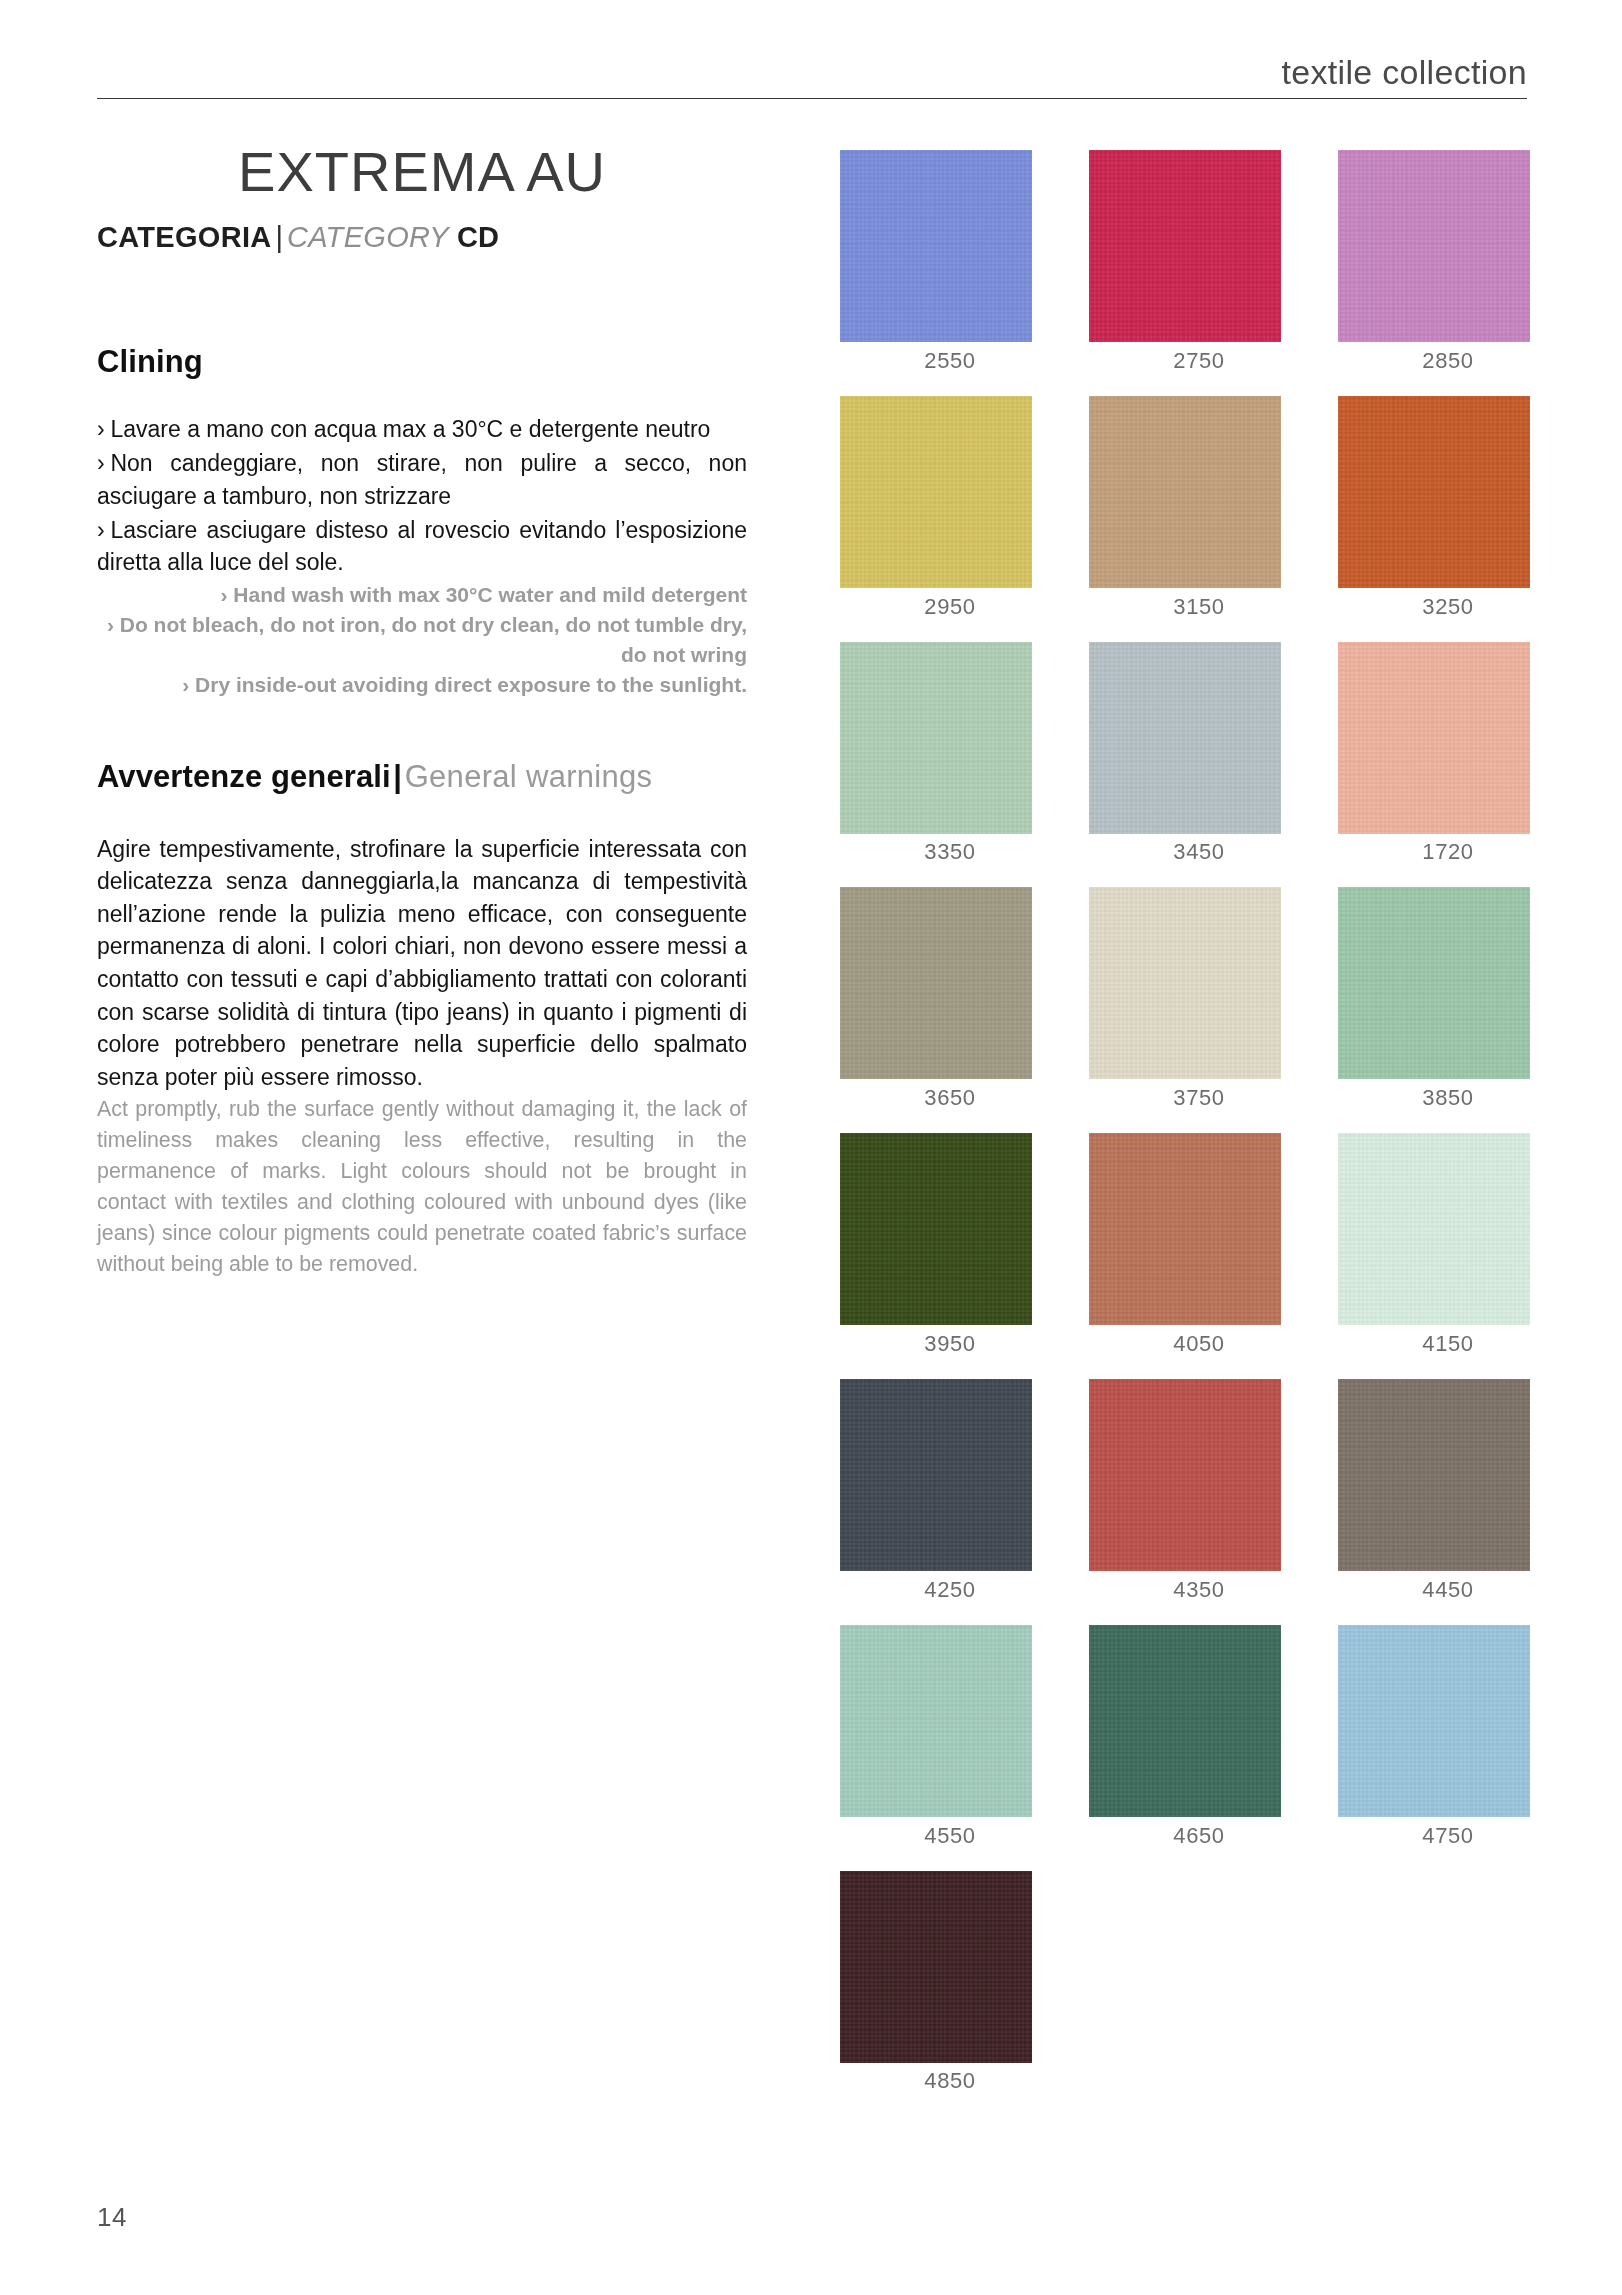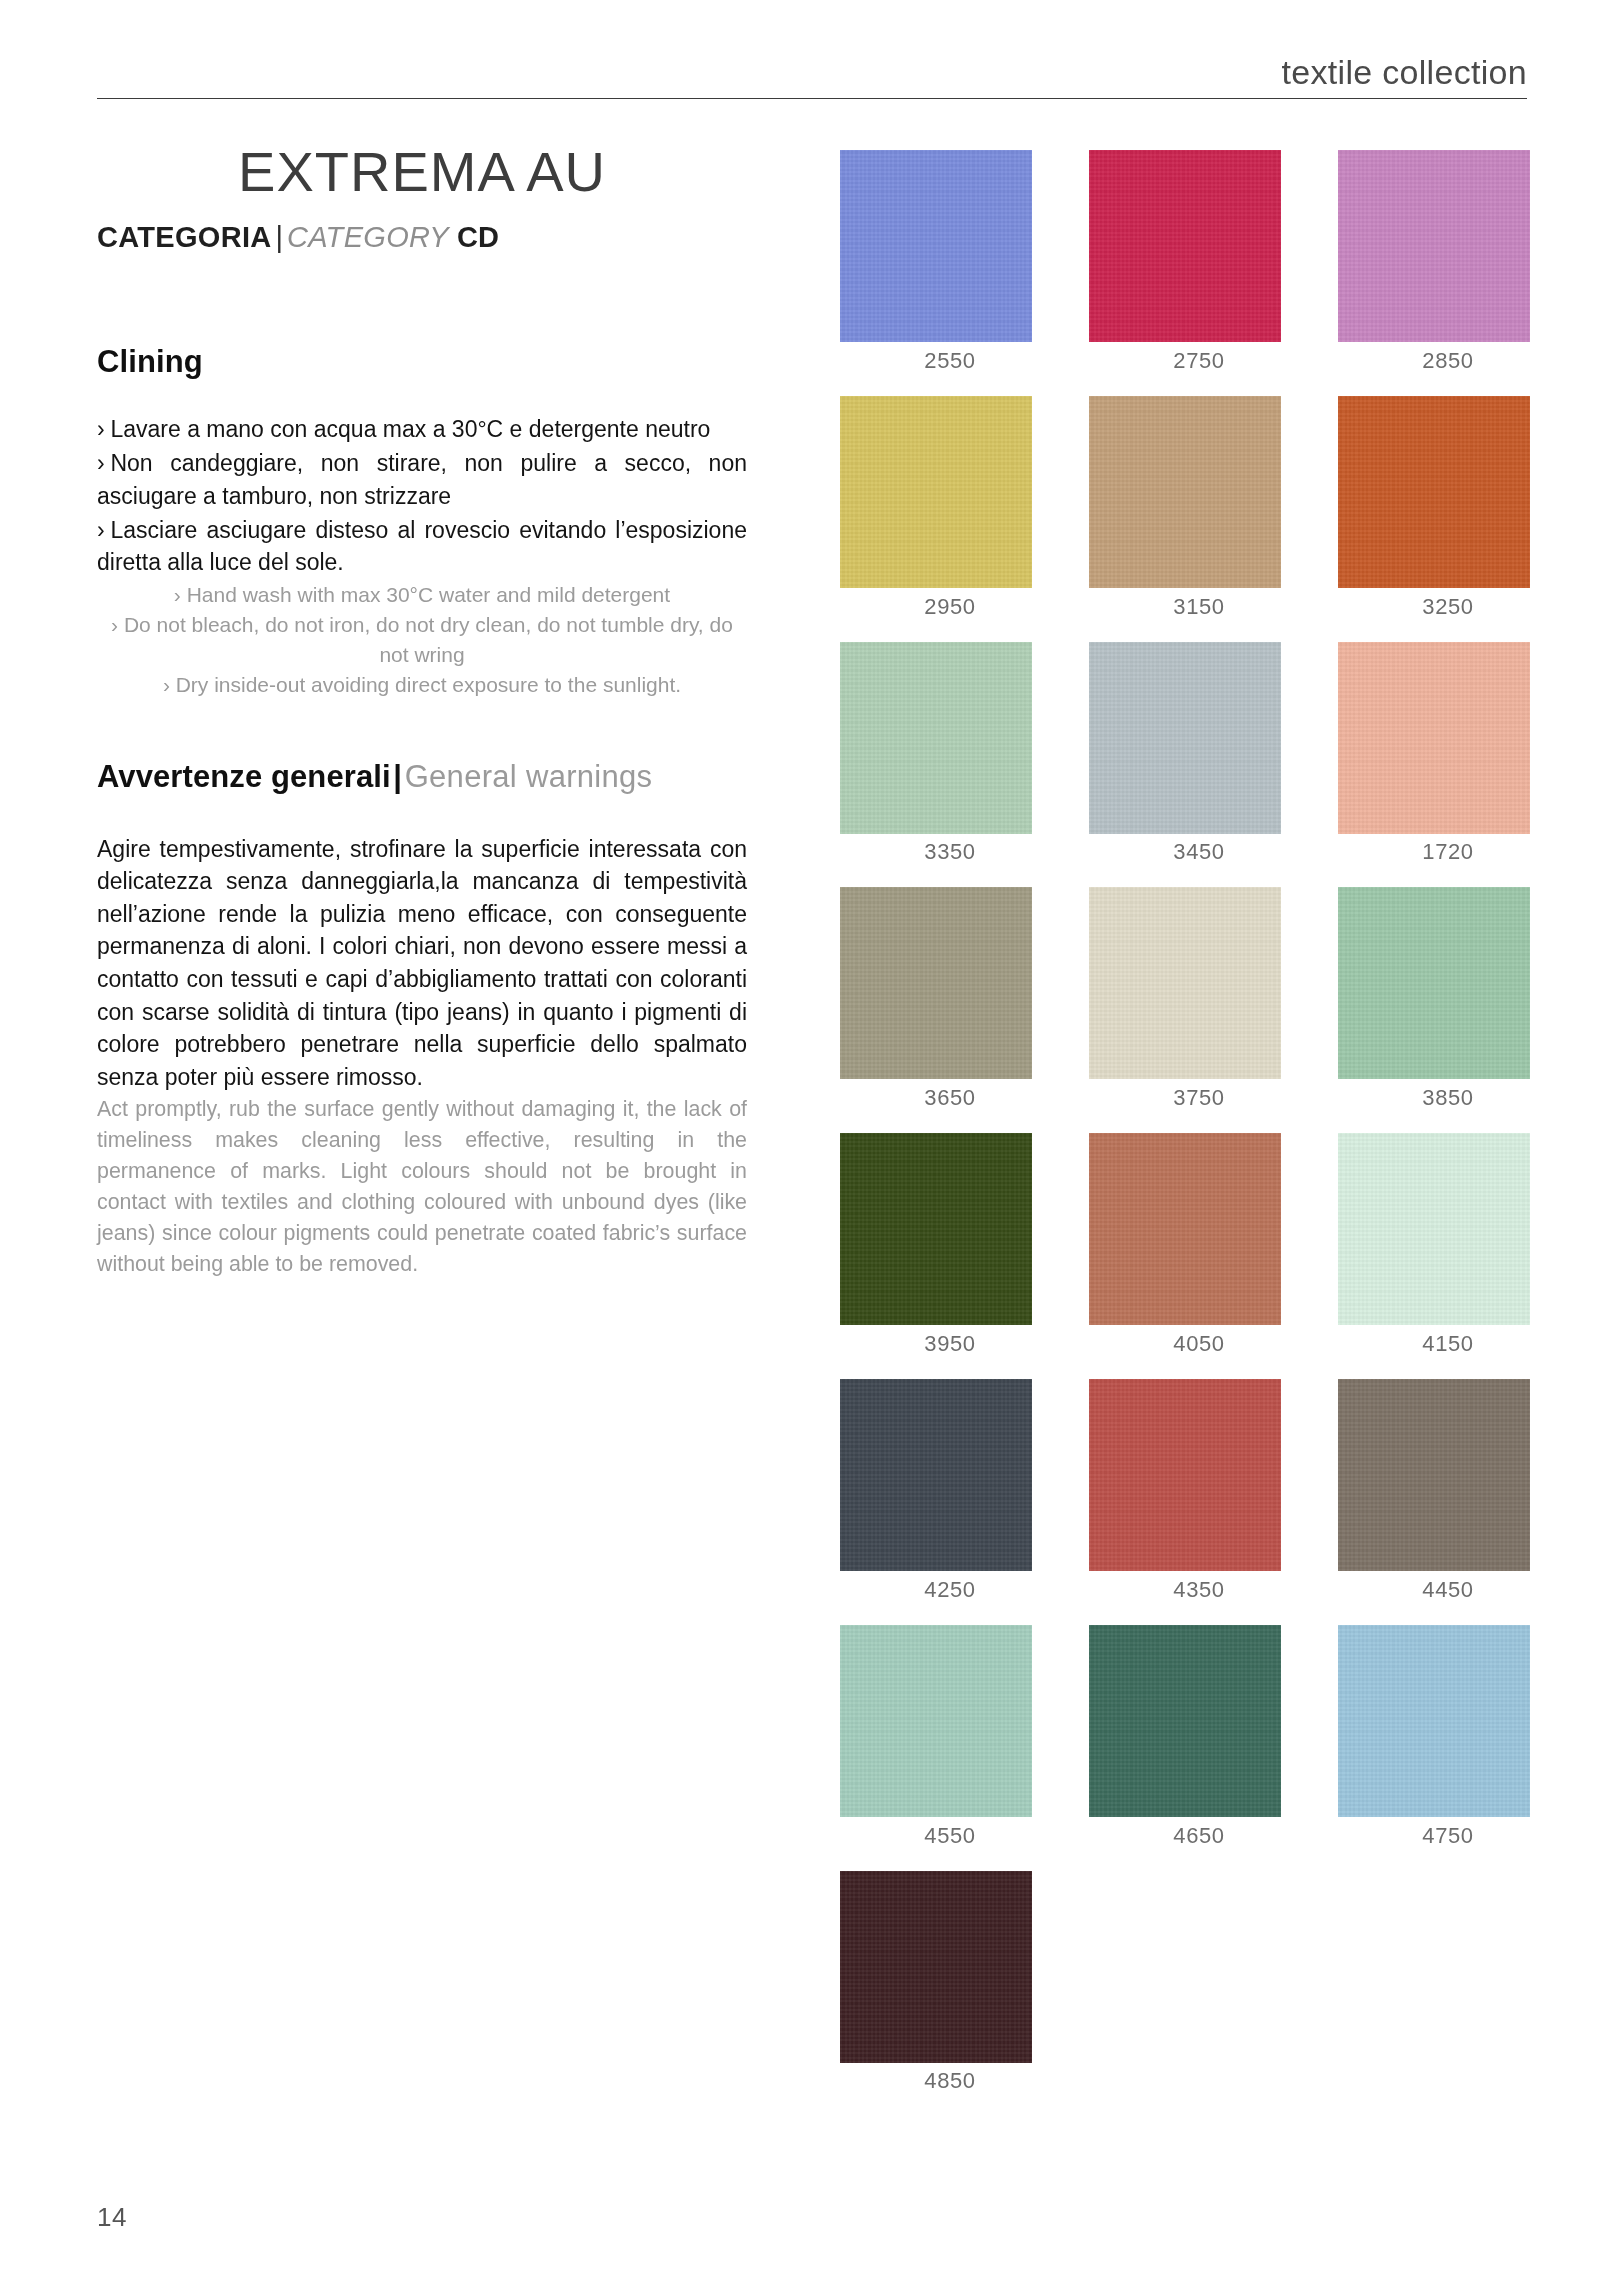--- a/index.html
+++ b/index.html
@@ -124,22 +124,22 @@
     line-height: 1.42;
     color: #141414;
     text-align: justify;
     text-align-last: left;
     margin-bottom: 1.3px;
   }
   .care-item-en {
     font-size: 21px;
     line-height: 1.42;
     color: #9b9b9b;
-    font-weight: 400;
-    text-align: center;
+    font-weight: 700;
+    text-align: right;
     margin-bottom: 0px;
   }
   .bullet {
     padding-right: 5.8px;
     color: inherit;
   }
 
   #warnings-heading { margin-top: 61px; }
 
   .warn-para-it {

